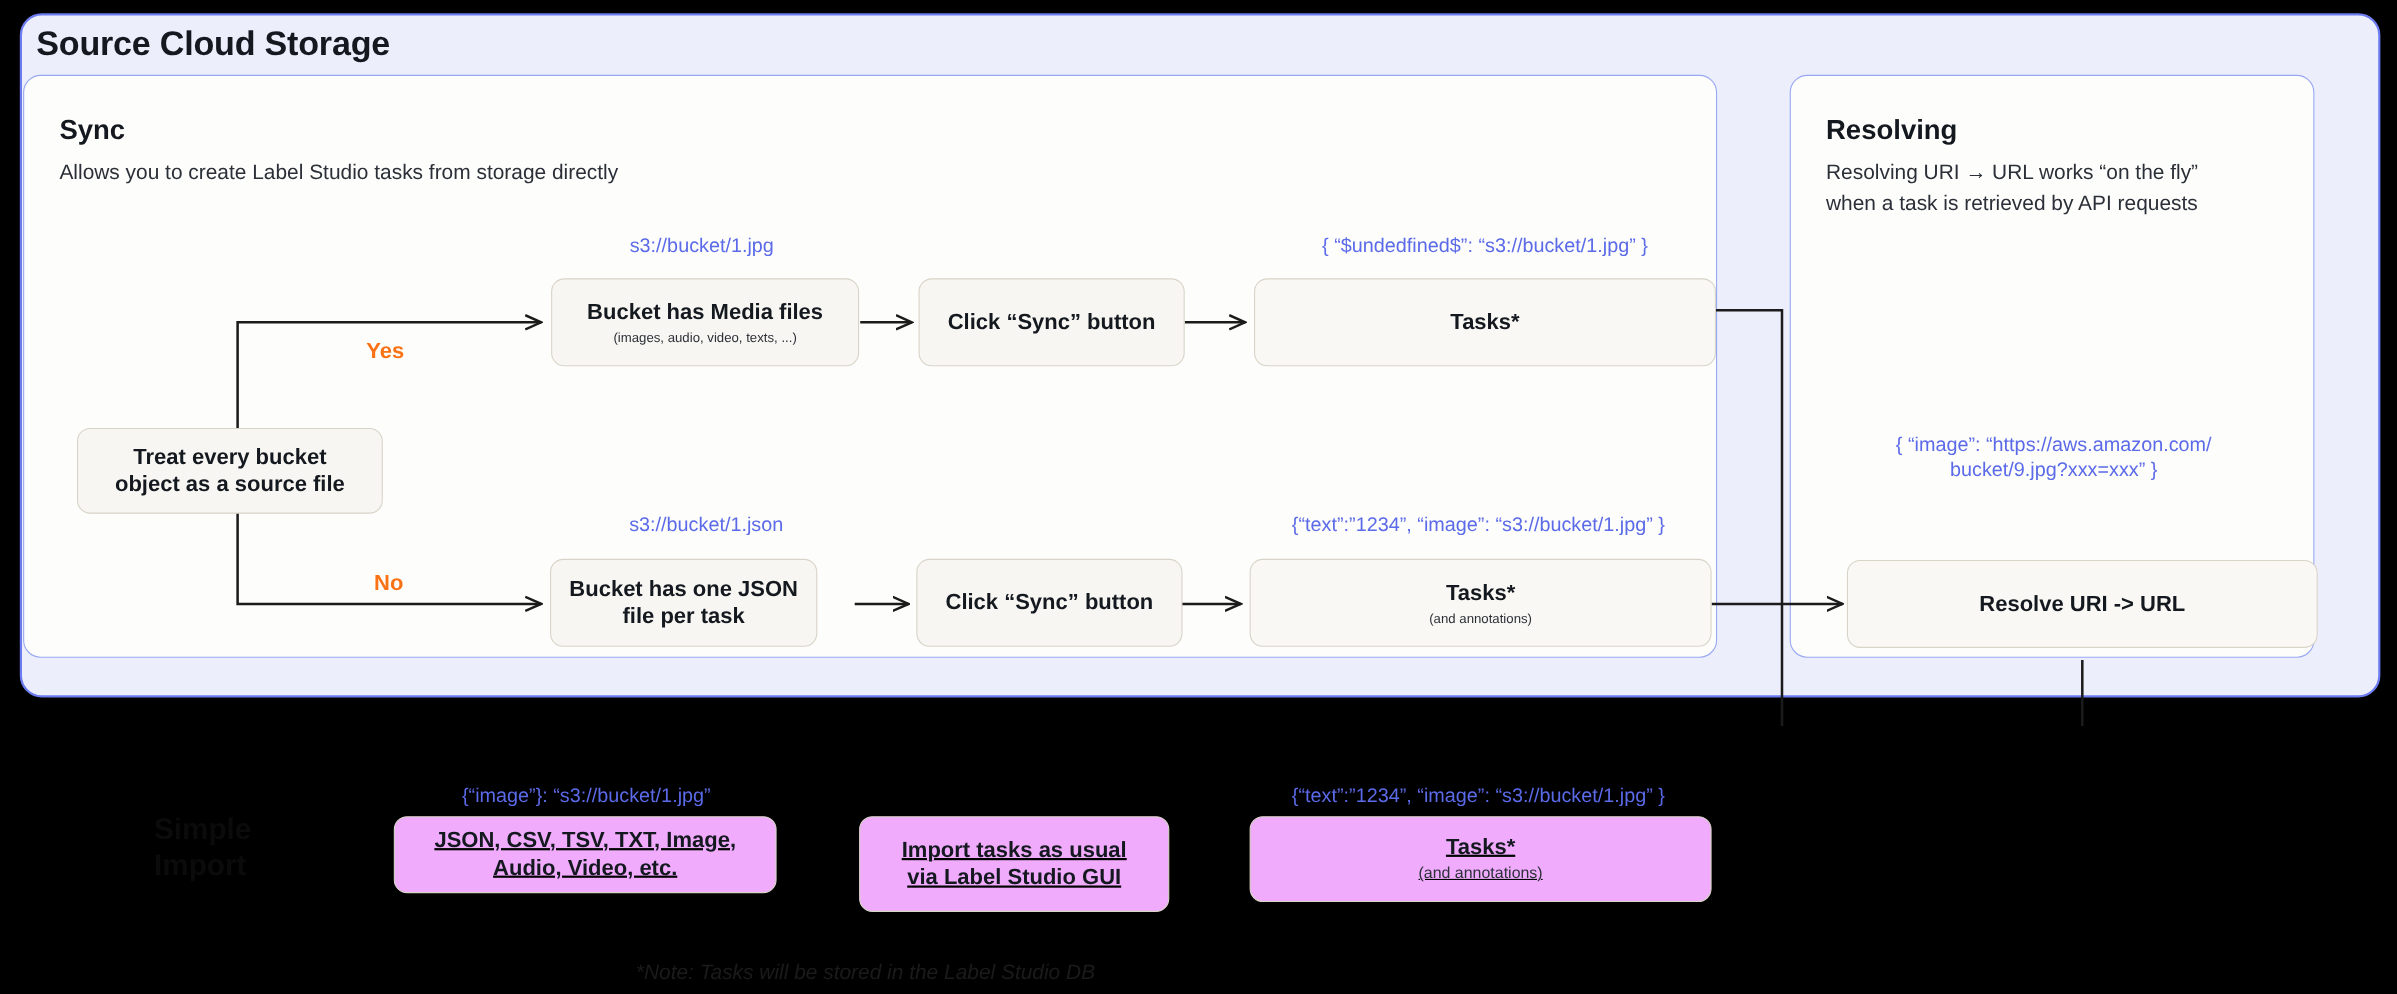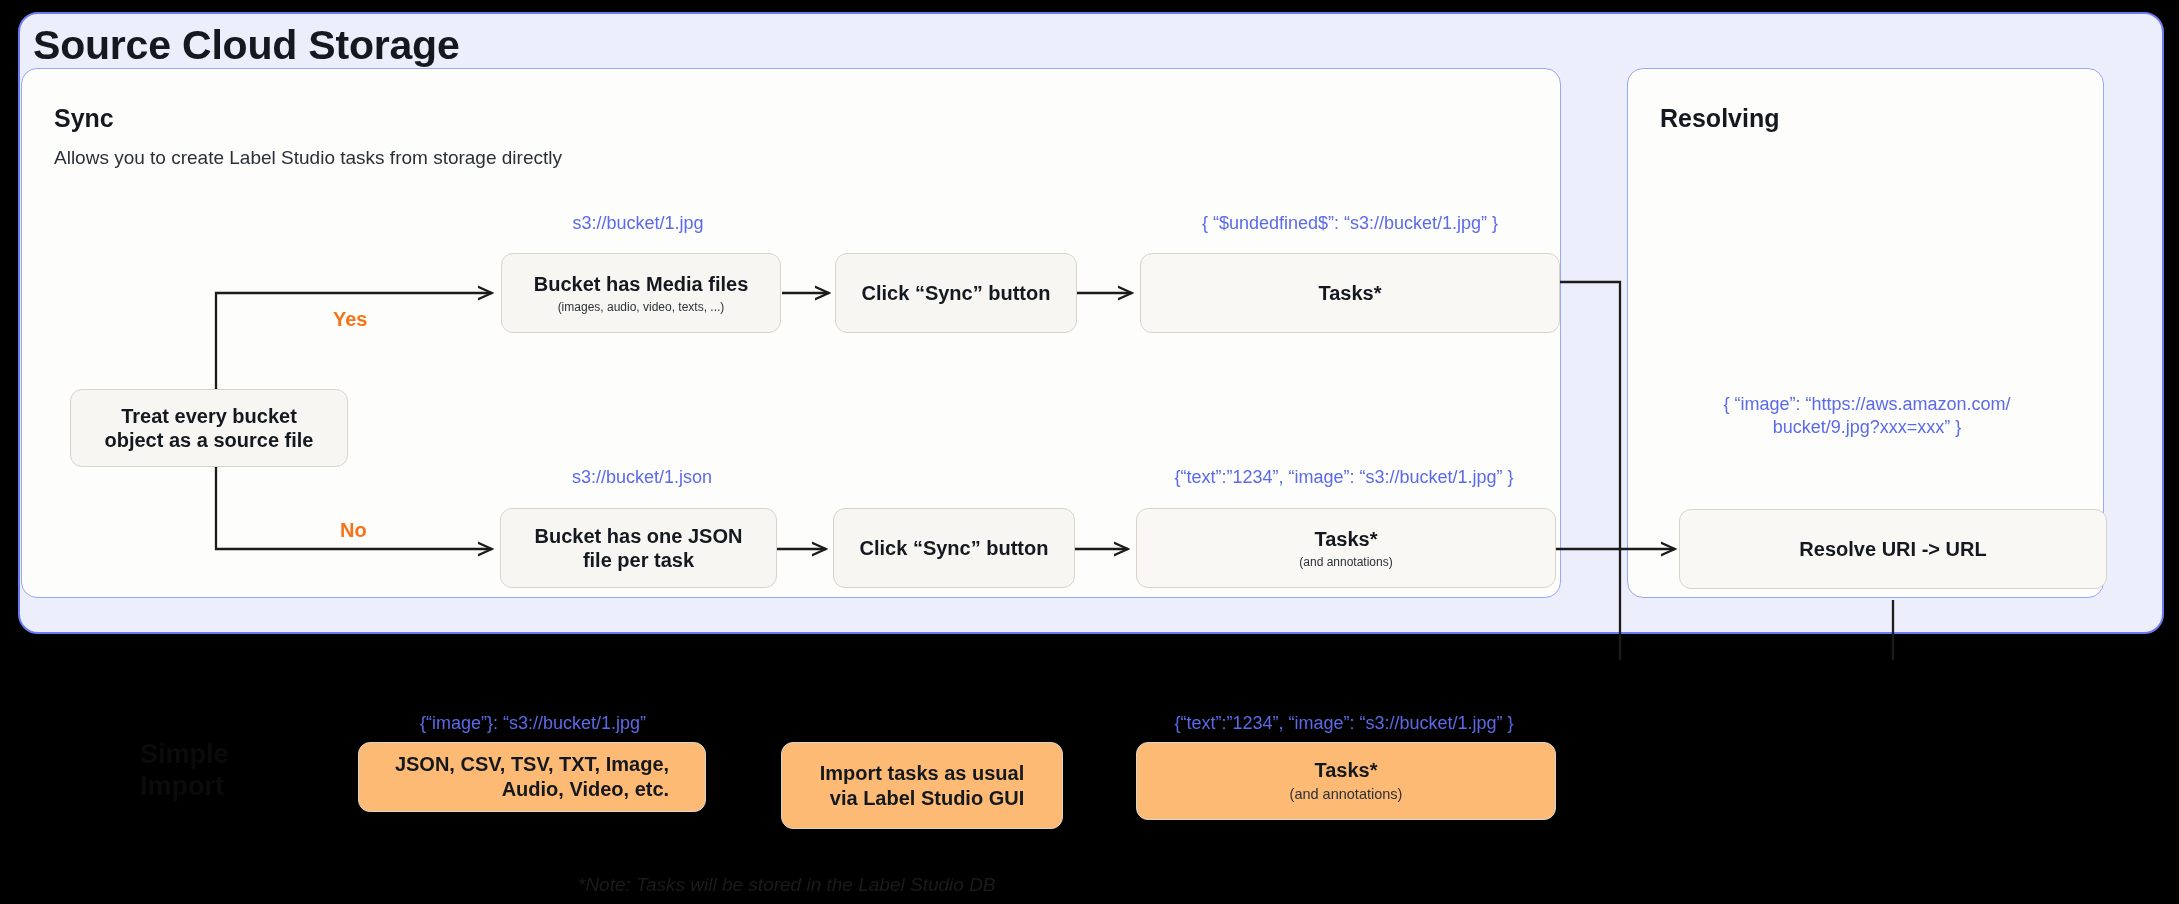--- a/index.html
+++ b/index.html
@@ -15,21 +15,21 @@
   .outer-panel {
     position: absolute;
     left: 18px; top: 12px;
     width: 2146px; height: 622px;
     background: #eceefc;
     border: 2px solid #6c7cf0;
     border-radius: 20px;
   }
   .outer-title {
     position: absolute; left: 33px; top: 22px;
-    font-size: 41px; font-weight: 700; color: #14181f;
+    font-size: 31px; font-weight: 700; color: #14181f;
     letter-spacing: -0.2px;
   }
 
   
   .card {
     position: absolute;
     background: #fdfdfb;
     border: 1.6px solid #98a8f2;
     border-radius: 16px;
   }
@@ -80,26 +80,26 @@
     position: absolute;
     font-size: 20px; font-weight: 700; color: #f97316;
   }
 
   
   svg.links { position: absolute; left: 0; top: 0; width: 2179px; height: 904px; pointer-events: none; }
 
   
   .bottom-node {
     position: absolute;
-    background: #fdba74;
+    background: #f0abfc;
     border: 1.4px solid #d9d4c8;
     border-radius: 12px;
     display: flex; flex-direction: column;
     align-items: center; justify-content: center;
-    text-align: right; padding: 4px 10px;
+    text-align: center; padding: 4px 10px; text-decoration: underline;
   }
   .bottom-node .t1 { font-size: 20px; font-weight: 700; color: #14181f; line-height: 1.25; white-space: pre-line; }
   .bottom-node .t2 { font-size: 14.5px; color: #2c3038; line-height: 1.2; margin-top: 3px; }
 
   .dim-label {
     position: absolute;
     font-size: 27px; font-weight: 700; color: #0b0b0b;
     line-height: 1.2; white-space: pre-line;
   }
   .note {
@@ -114,20 +114,22 @@
 
   <div class="outer-panel"></div>
   <div class="outer-title">Source Cloud Storage</div>
 
   <div class="card sync"></div>
   <div class="card-title" style="left:54px; top:104px;">Sync</div>
   <div class="card-sub" style="left:54px; top:144px;">Allows you to create Label Studio tasks from storage directly</div>
 
   <div class="card resolve"></div>
   <div class="card-title" style="left:1660px; top:104px;">Resolving</div>
+  <div class="card-sub" style="left:1660px; top:144px;">Resolving URI → URL works “on the fly”
+when a task is retrieved by API requests</div>
 
   <svg class="links">
     <defs>
       <marker id="arrow" viewBox="0 0 10 10" refX="9" refY="5" markerWidth="7" markerHeight="7" orient="auto-start-reverse">
         <path d="M 0 1 L 9 5 L 0 9" fill="none" stroke="#1b1b1b" stroke-width="1.4"></path>
       </marker>
     </defs>
     <g stroke="#1b1b1b" stroke-width="2.3" fill="none">
 
       <path d="M 216 392 L 216 293 L 492 293" marker-end="url(#arrow)"></path>
@@ -167,21 +169,21 @@
   <div class="node" style="left:835px; top:253px; width:242px; height:80px;">
     <div class="t1">Click “Sync” button</div>
   </div>
 
   <div class="code" style="left:1140px; top:212px; width:420px;">{ “$undedfined$”: “s3://bucket/1.jpg” }</div>
   <div class="node light" style="left:1140px; top:253px; width:420px; height:80px;">
     <div class="t1">Tasks*</div>
   </div>
 
   <div class="code" style="left:497px; top:466px; width:290px;">s3://bucket/1.json</div>
-  <div class="node" style="left:500px; top:508px; width:277px; height:80px;">
+  <div class="node" style="left:500px; top:508px; width:243px; height:80px;">
     <div class="t1">Bucket has one JSON
 file per task</div>
   </div>
 
   <div class="node" style="left:833px; top:508px; width:242px; height:80px;">
     <div class="t1">Click “Sync” button</div>
   </div>
 
   <div class="code" style="left:1130px; top:466px; width:428px;">{“text”:”1234”,  “image”: “s3://bucket/1.jpg” }</div>
   <div class="node light" style="left:1136px; top:508px; width:420px; height:80px;">

